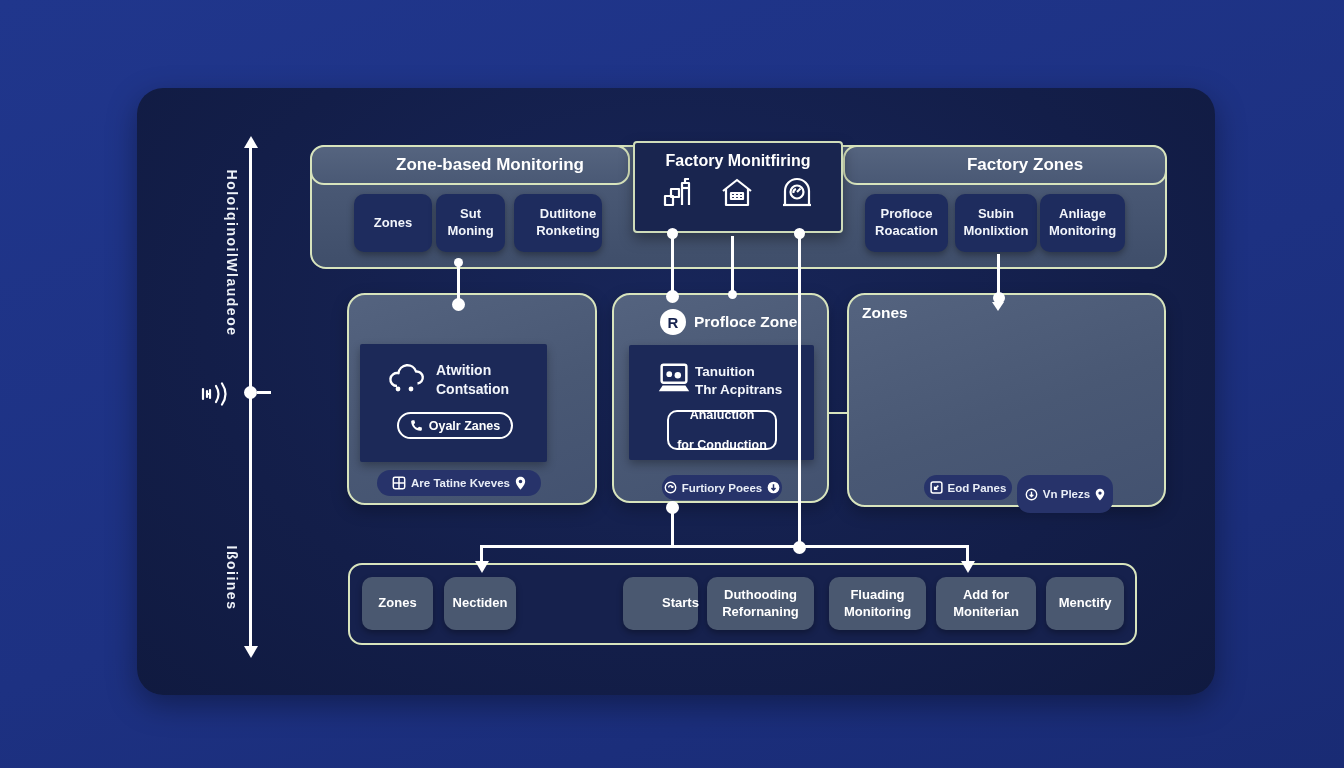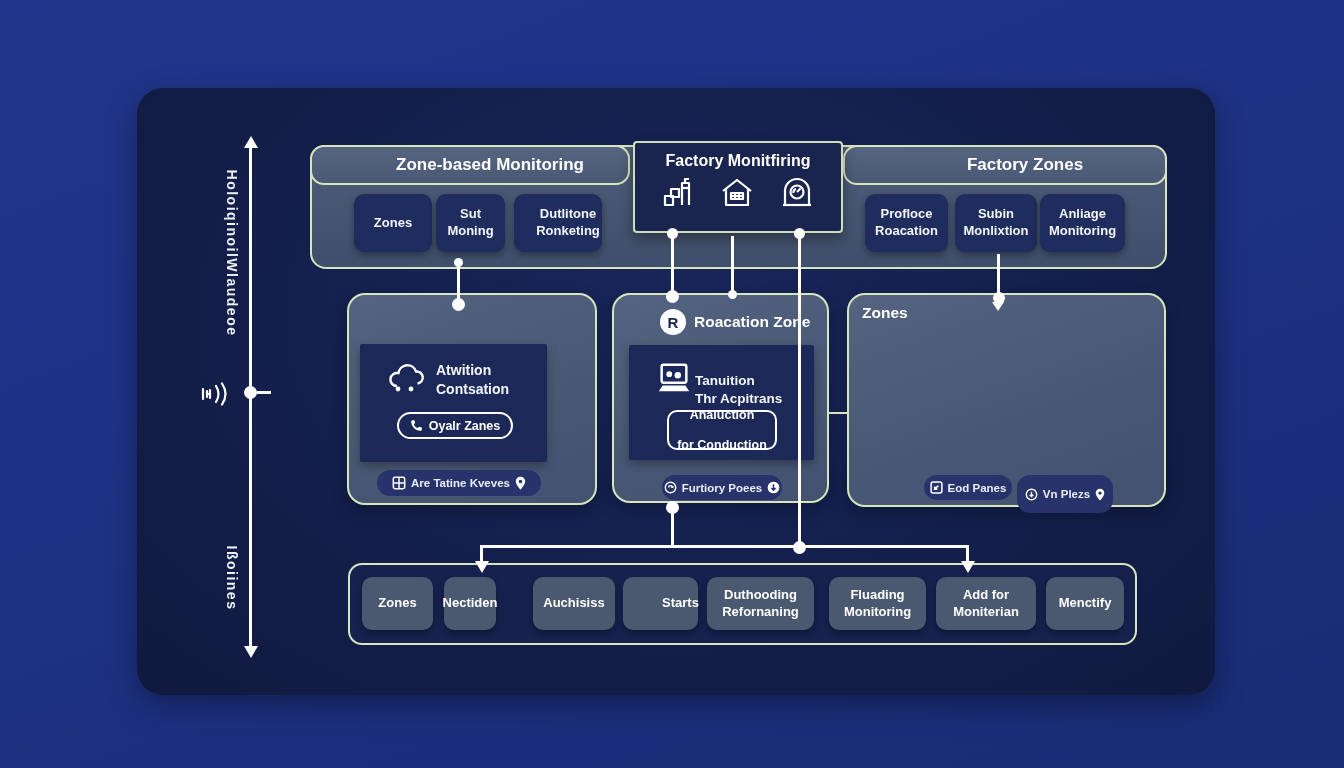--- a/index.html
+++ b/index.html
@@ -179,31 +179,31 @@
       <span>
         <svg width="11" height="14" viewBox="0 0 14 18">
             <path fill-rule="evenodd" d="M7 1 C3.7 1 1 3.7 1 7 c0 4.4 6 10.5 6 10.5 S13 11.4 13 7 C13 3.7 10.3 1 7 1 z M7 9.3 A2.3 2.3 0 1 1 7 4.7 a2.3 2.3 0 0 1 0 4.6 z" fill="#fff"></path>
           </svg>
       </span>
     </div>
   </div>
 
   <div class="abs panel" style="left:612px;top:293px;width:217px;height:210px;">
     <div class="badge" style="left:46px;top:14px;">R</div>
-    <div class="panel-h" style="left:80px;top:18px;">Roacation Zone</div>
+    <div class="panel-h" style="left:80px;top:18px;">Profloce Zone</div>
     <div class="card" style="left:15px;top:50px;width:185px;height:115px;">
       <span class="abs" style="left:26px;top:17px;">
         <svg width="38" height="32" viewBox="0 0 40 32">
           <rect x="7" y="2" width="26" height="19" rx="2" fill="none" stroke="#fff" stroke-width="2.6"></rect>
           <circle cx="15" cy="12" r="3" fill="#fff"></circle>
             <circle cx="24" cy="13" r="3.4" fill="#fff"></circle>
           <path d="M4 30 l4-6 h24 l4 6 z" fill="#fff"></path>
         </svg>
       </span>
-      <div class="abs card-title" style="left:66px;top:18px;font-size:13.5px;margin-top:9px;">
+      <div class="abs card-title" style="left:66px;top:18px;font-size:13.5px;">
         <div>Tanuition</div>
         <div>Thr Acpitrans</div>
       </div>
       <div class="pill-btn" style="left:38px;top:65px;width:110px;height:40px;border-radius:10px;flex-direction:column;gap:13px;line-height:1.3;">
         <span>Analuction</span>
         <span>for Conduction</span>
       </div>
     </div>
     <div class="foot-pill" style="left:48px;top:180px;width:120px;height:25px;">
       <span>
@@ -247,26 +247,22 @@
           </svg>
       </span>
     </div>
   </div>
 
   <div class="abs bottom-wrap">
     <div class="bbtn" style="left:12px;width:71px;">
       <span>Zones</span>
       <span></span>
     </div>
-    <div class="bbtn" style="left:94px;width:52px;">
+    <div class="bbtn" style="left:94px;width:72px;border-radius:12px;">
       <span>Nectiden</span>
-      <span></span>
-    </div>
-    <div class="bbtn" style="left:183px;width:82px;">
-      <span>Auchisiss</span>
       <span></span>
     </div>
     <div class="bbtn" style="left:273px;width:75px;padding-left:40px;">
       <span>Starts</span>
       <span></span>
     </div>
     <div class="bbtn" style="left:357px;width:107px;">
       <span>Duthooding</span>
       <span>Refornaning</span>
     </div>

